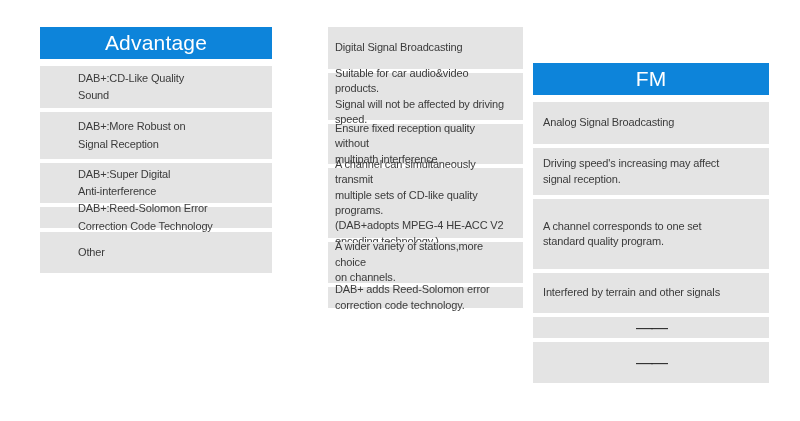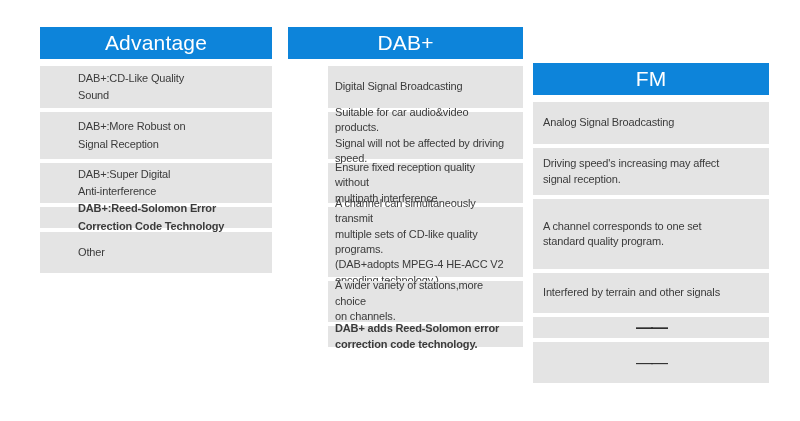--- a/index.html
+++ b/index.html
@@ -47,21 +47,21 @@
     align-items: center;
     box-sizing: border-box;
   }
   .cell:last-child { margin-bottom: 0; }
 
   
   .r1 { height: 42px; }
   .r2 { height: 47px; }
   .r3 { height: 40px; }
   .r4 { height: 70px; }
-  .r5 { height: 21px; font-weight: bold; }
+  .r5 { height: 21px; }
   .r6 { height: 41px; }
 
   .col-advantage .cell { padding-left: 38px; padding-right: 23px; line-height: 1.55; }
   .col-dab .cell       { padding-left: 7px;  padding-right: 13px; margin-left: 40px; }
   .col-fm .cell        { padding-left: 10px; padding-right: 6px; }
 
   .cell.dash {
     justify-content: center;
     padding: 0;
   }
@@ -85,21 +85,20 @@
     <div class="cell r2">DAB+:More Robust on
 Signal Reception</div>
     <div class="cell r3">DAB+:Super Digital
 Anti-interference</div>
     <div class="cell r5">DAB+:Reed-Solomon Error
 Correction Code Technology</div>
     <div class="cell r6">Other</div>
   </div>
 
   <div class="col col-dab">
-    <div class="col-header">DAB+</div>
     <div class="cell r1">Digital Signal Broadcasting</div>
     <div class="cell r2">Suitable for car audio&amp;video products.
 Signal will not be affected by driving
 speed.</div>
     <div class="cell r3">Ensure fixed reception quality without
 multipath interference</div>
     <div class="cell r4">A channel can simultaneously transmit
 multiple sets of CD-like quality programs.
 (DAB+adopts MPEG-4 HE-ACC V2
 encoding technology.)</div>

